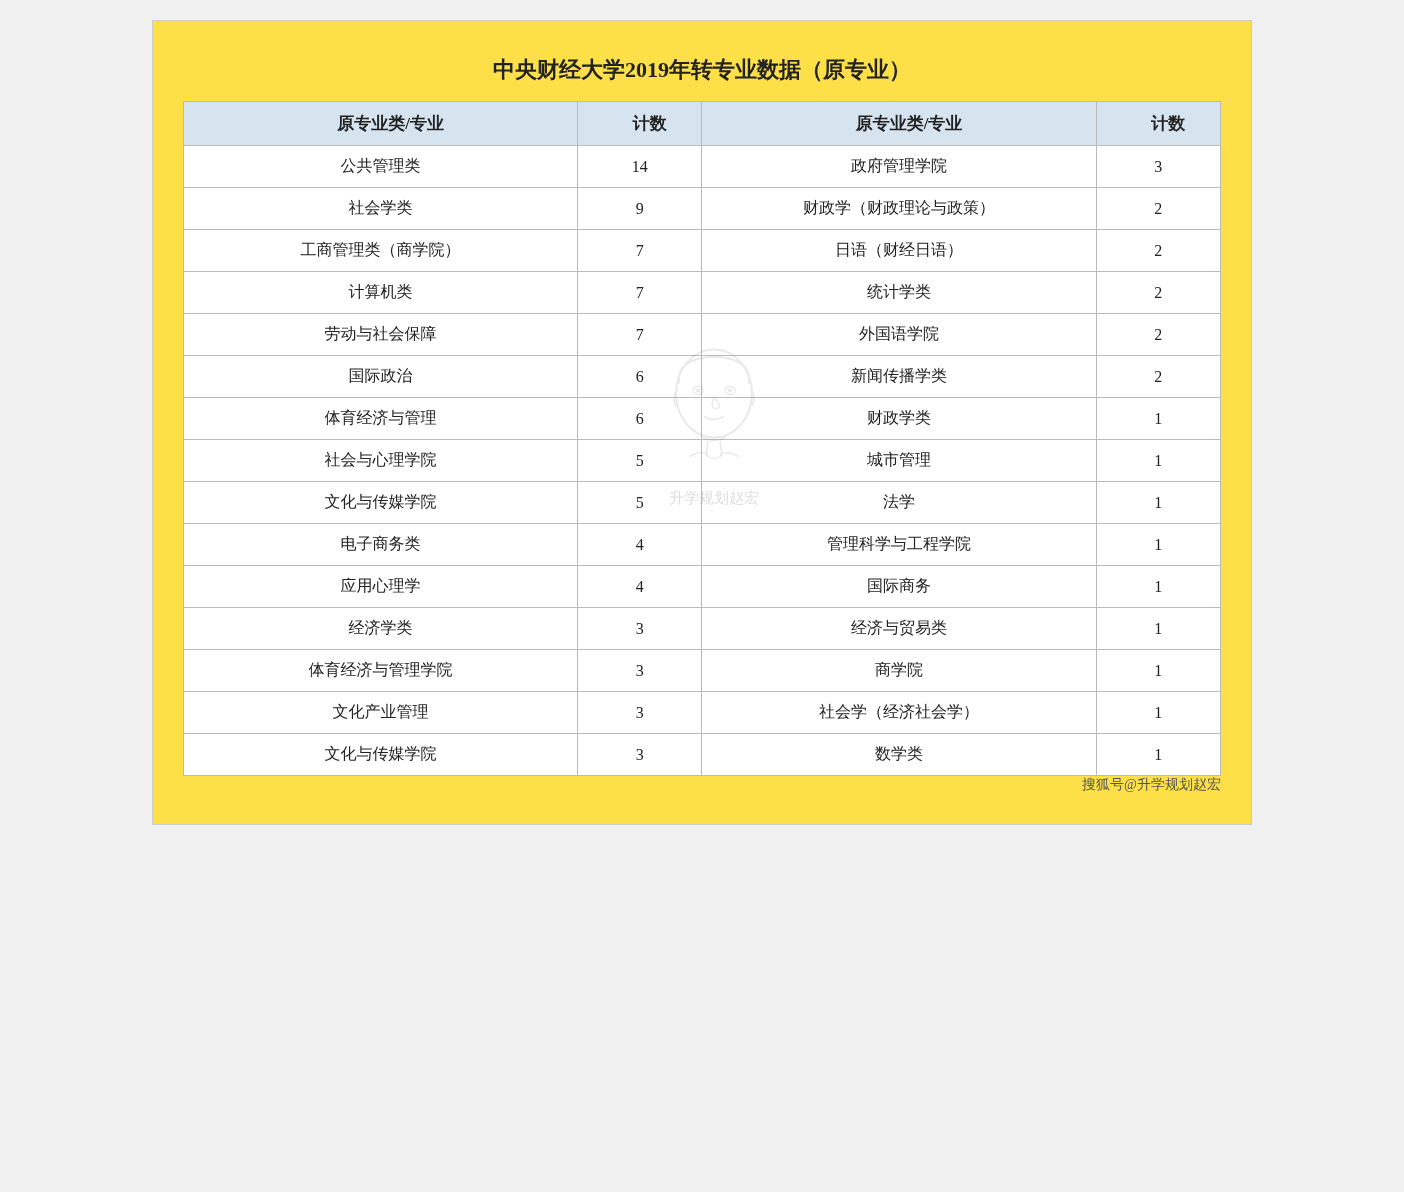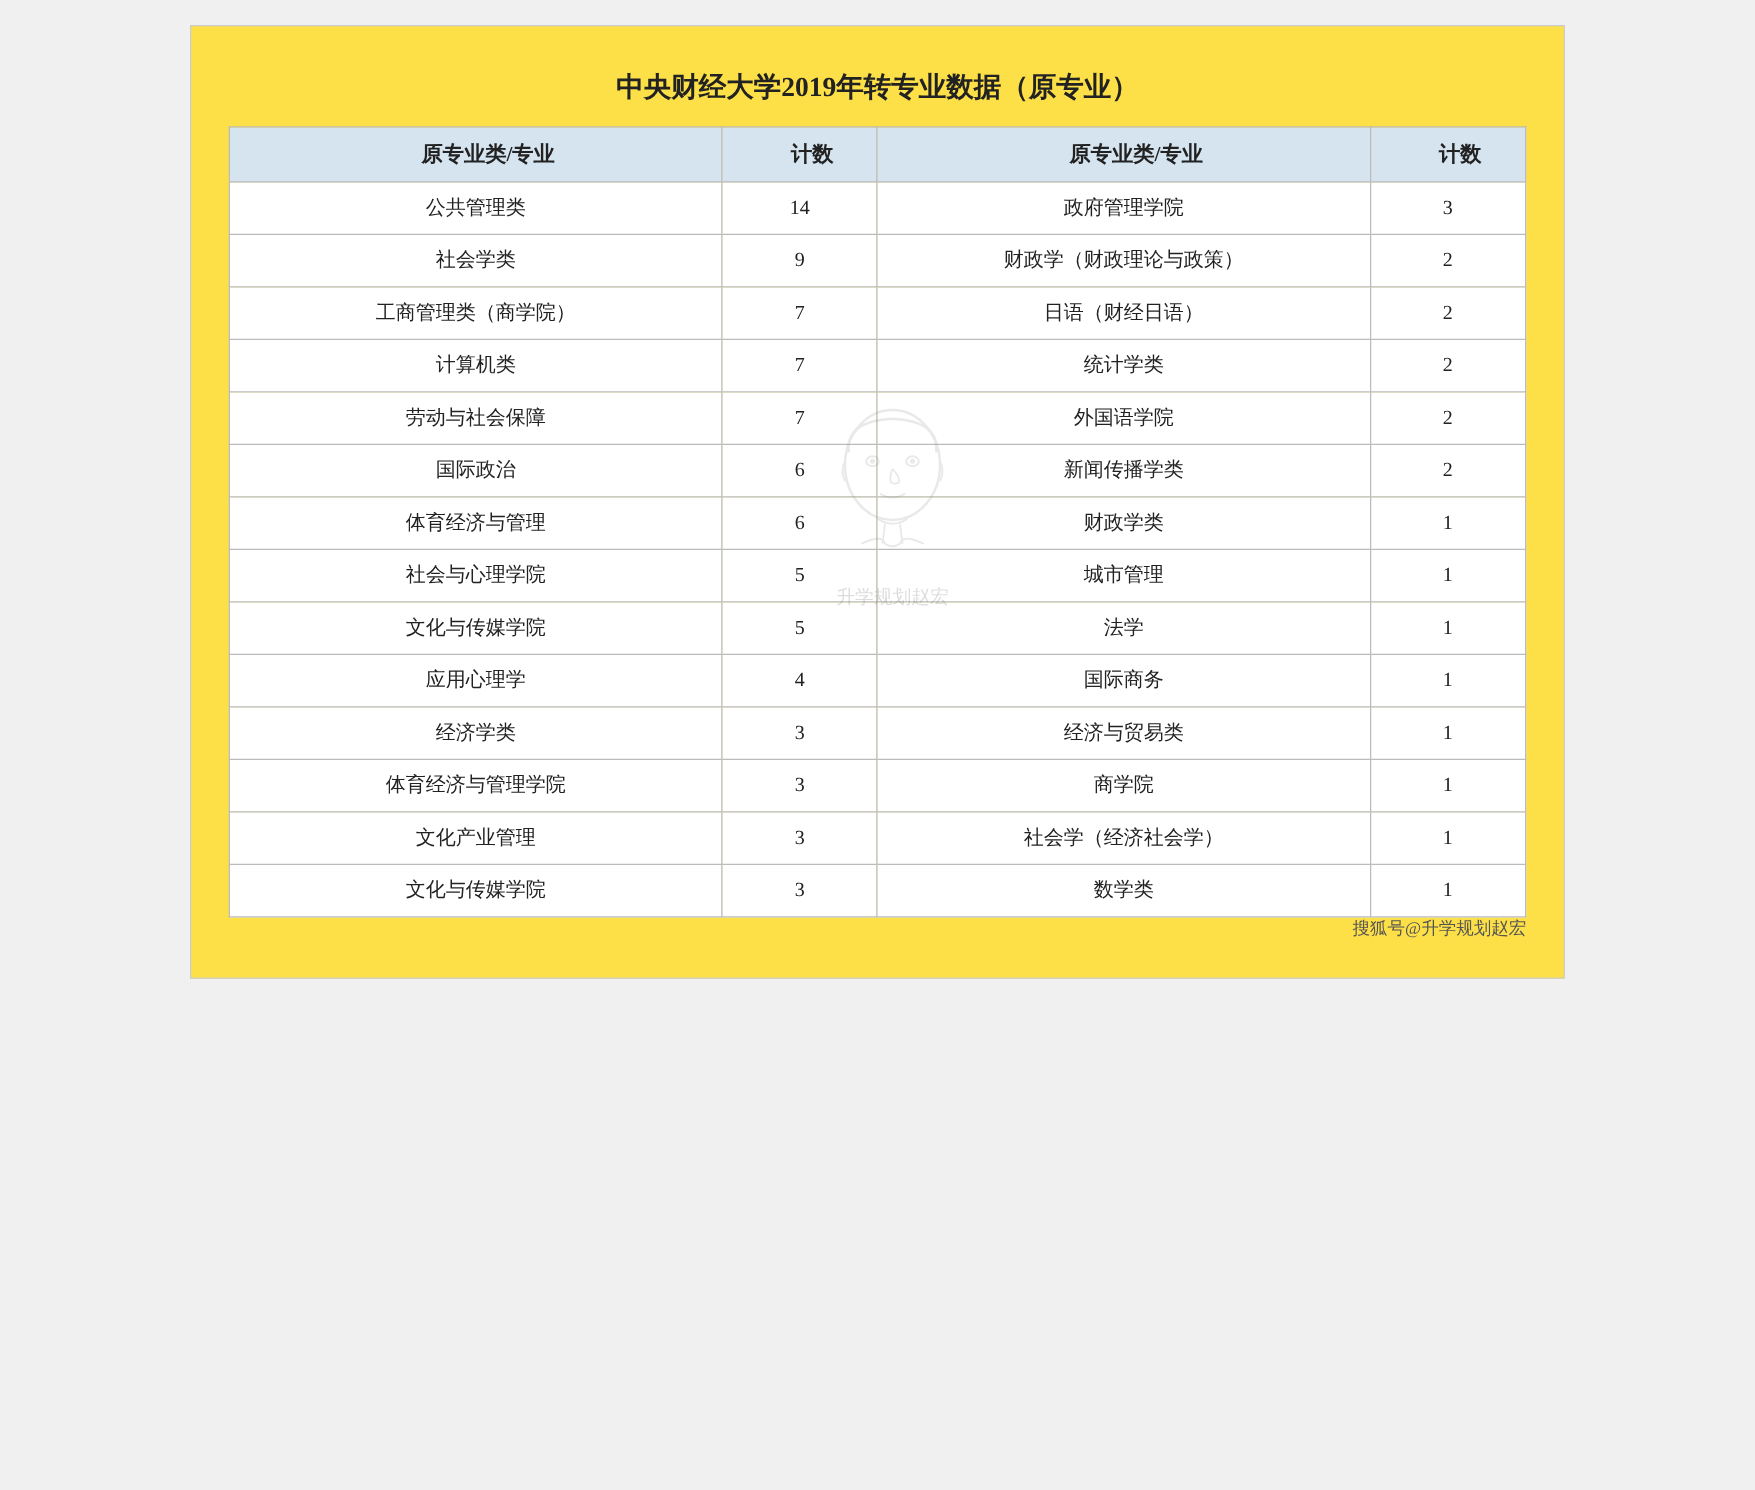--- a/index.html
+++ b/index.html
@@ -180,20 +180,26 @@
           <td>城市管理</td>
           <td>1</td>
         </tr>
         <tr>
           <td>文化与传媒学院</td>
           <td>5</td>
           <td>法学</td>
           <td>1</td>
         </tr>
         <tr>
+          <td>电子商务类</td>
+          <td>4</td>
+          <td>管理科学与工程学院</td>
+          <td>1</td>
+        </tr>
+        <tr>
           <td>应用心理学</td>
           <td>4</td>
           <td>国际商务</td>
           <td>1</td>
         </tr>
         <tr>
           <td>经济学类</td>
           <td>3</td>
           <td>经济与贸易类</td>
           <td>1</td>

